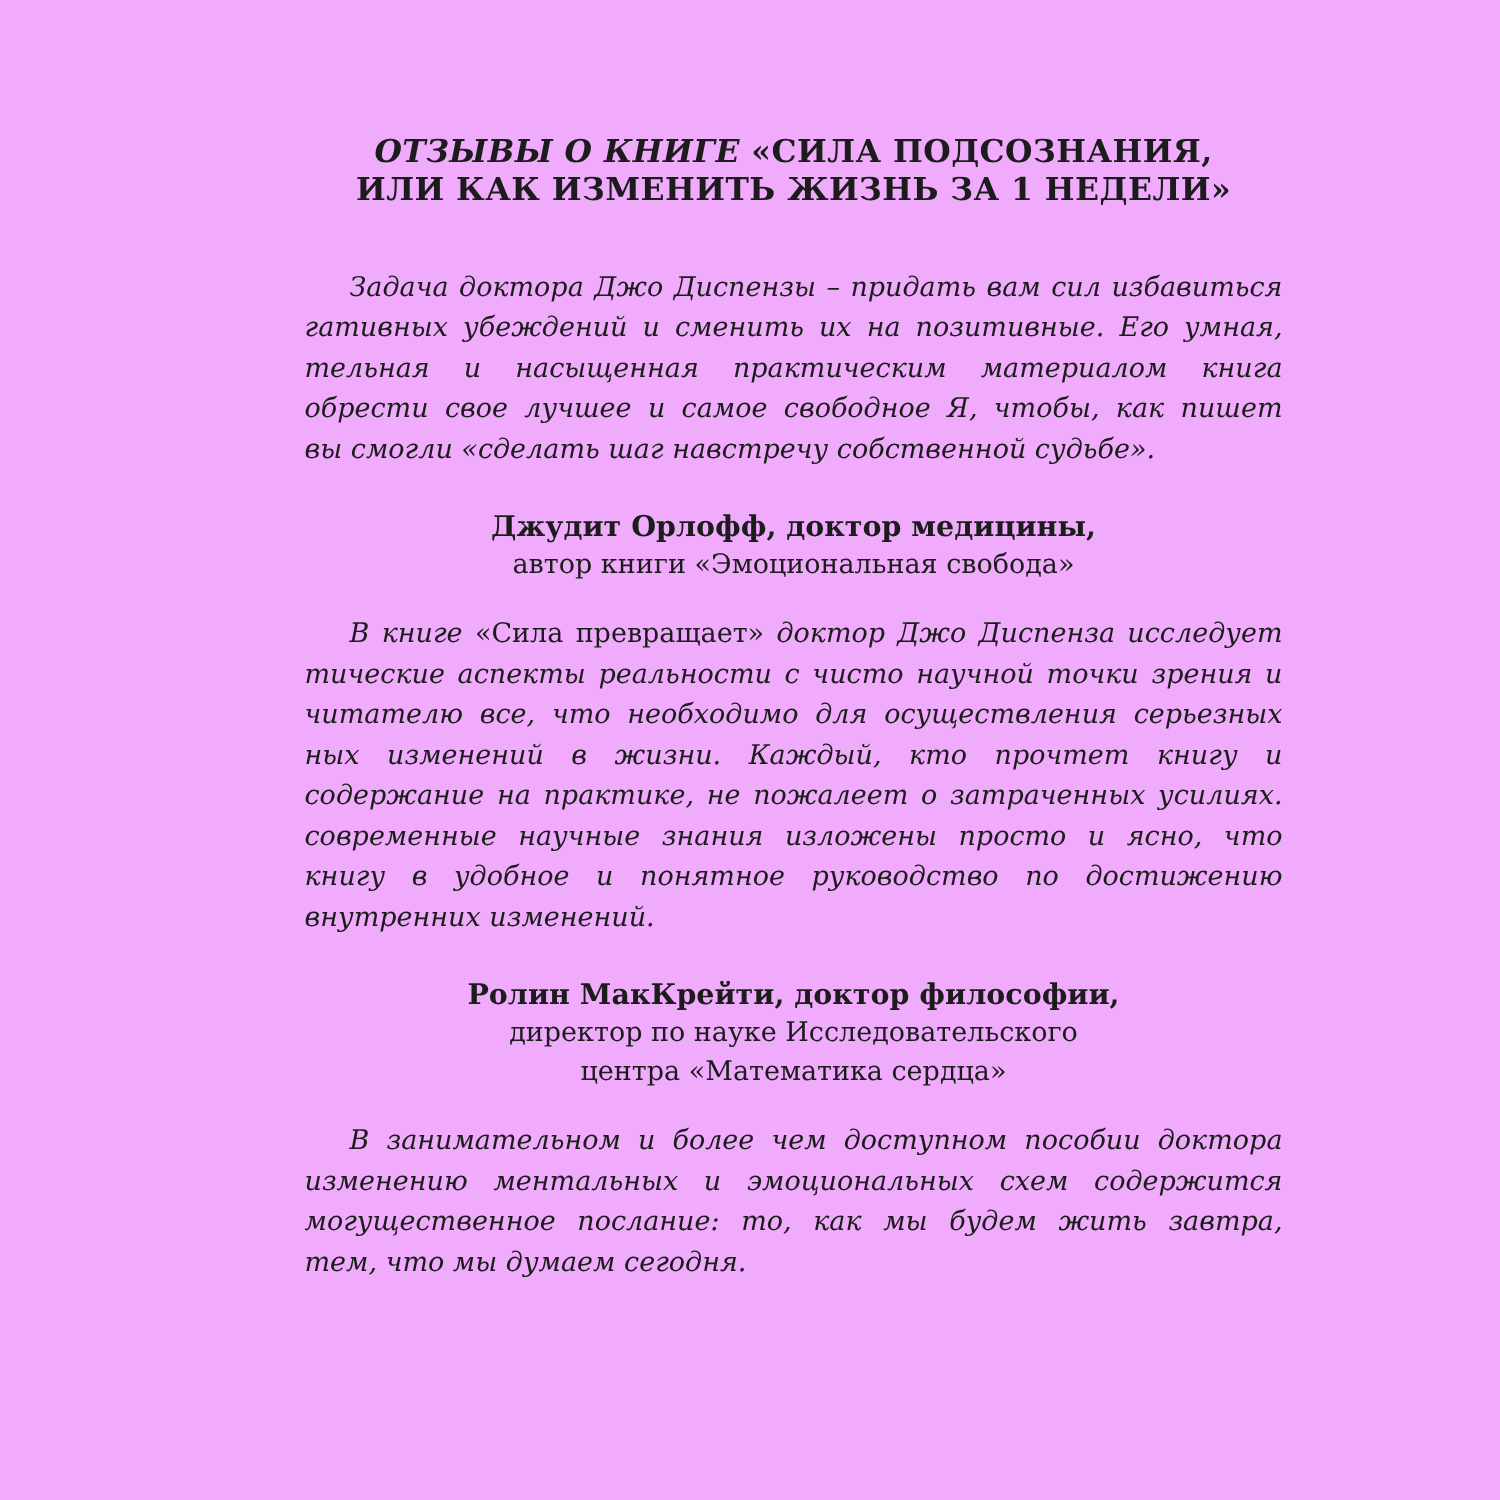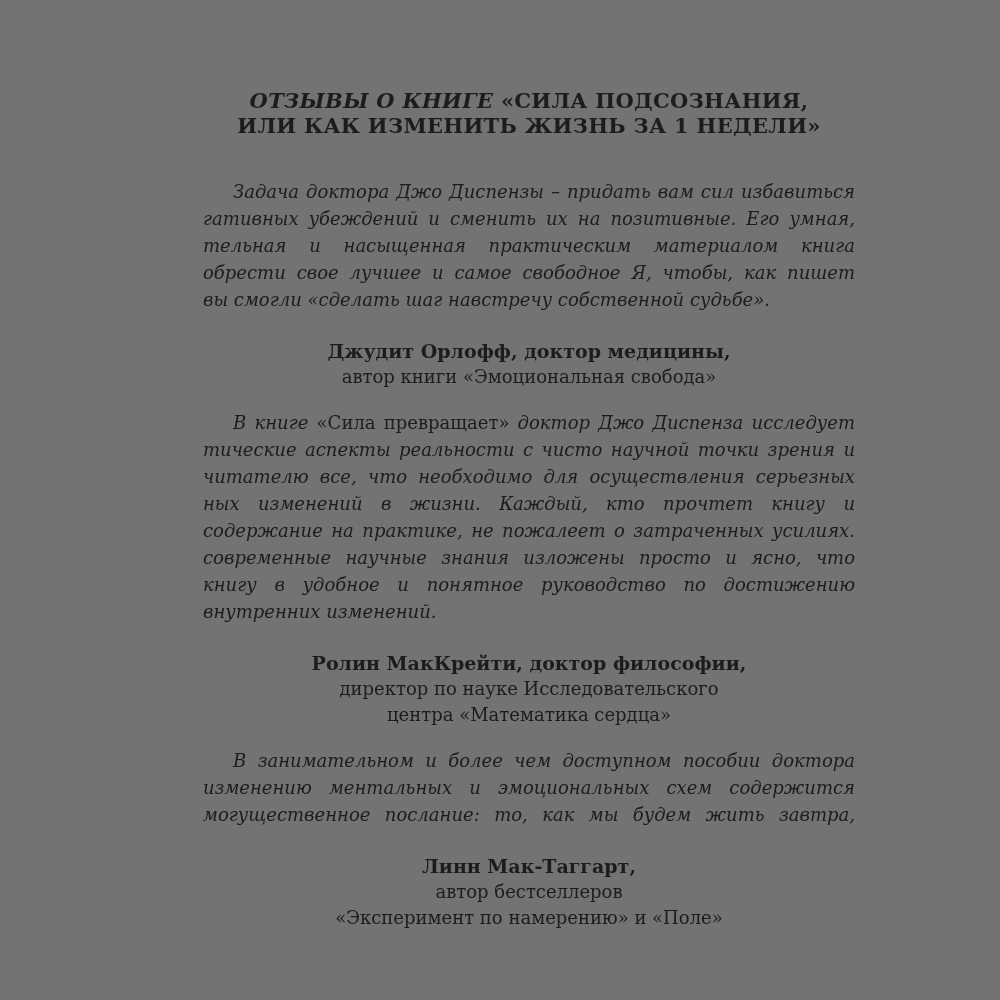--- a/index.html
+++ b/index.html
@@ -4,21 +4,21 @@
 <style>
   html, body {
     margin: 0;
     padding: 0;
     background: #ffffff;
   }
   .page {
     position: relative;
     width: 1000px;
     height: 1000px;
-    background: #737373;
+    background: #f0abfc;
     overflow: hidden;
     color: #1c1c1c;
     font-family: "DejaVu Serif", "Liberation Serif", serif;
   }
   .content {
     position: absolute;
     left: 203px;
     top: 88px;
     width: 652px;
   }
@@ -100,22 +100,18 @@
     <div class="attribution">
       <div class="attr-name">Ролин МакКрейти, доктор философии,</div>
       <div class="attr-line">директор по науке Исследовательского</div>
       <div class="attr-line">центра «Математика сердца»</div>
     </div>
 
     <div class="review">
       <div class="line first">В занимательном и более чем доступном пособии доктора Диспензы по</div>
       <div class="line">изменению ментальных и эмоциональных схем содержится простое, но</div>
       <div class="line">могущественное послание: то, как мы будем жить завтра, определяется</div>
+      <div class="line last">тем, что мы думаем сегодня.</div>
     </div>
 
-    <div class="attribution">
-      <div class="attr-name">Линн Мак-Таггарт,</div>
-      <div class="attr-line">автор бестселлеров</div>
-      <div class="attr-line">«Эксперимент по намерению» и «Поле»</div>
-    </div>
 
   </div>
 </div>
 
 </body></html>

